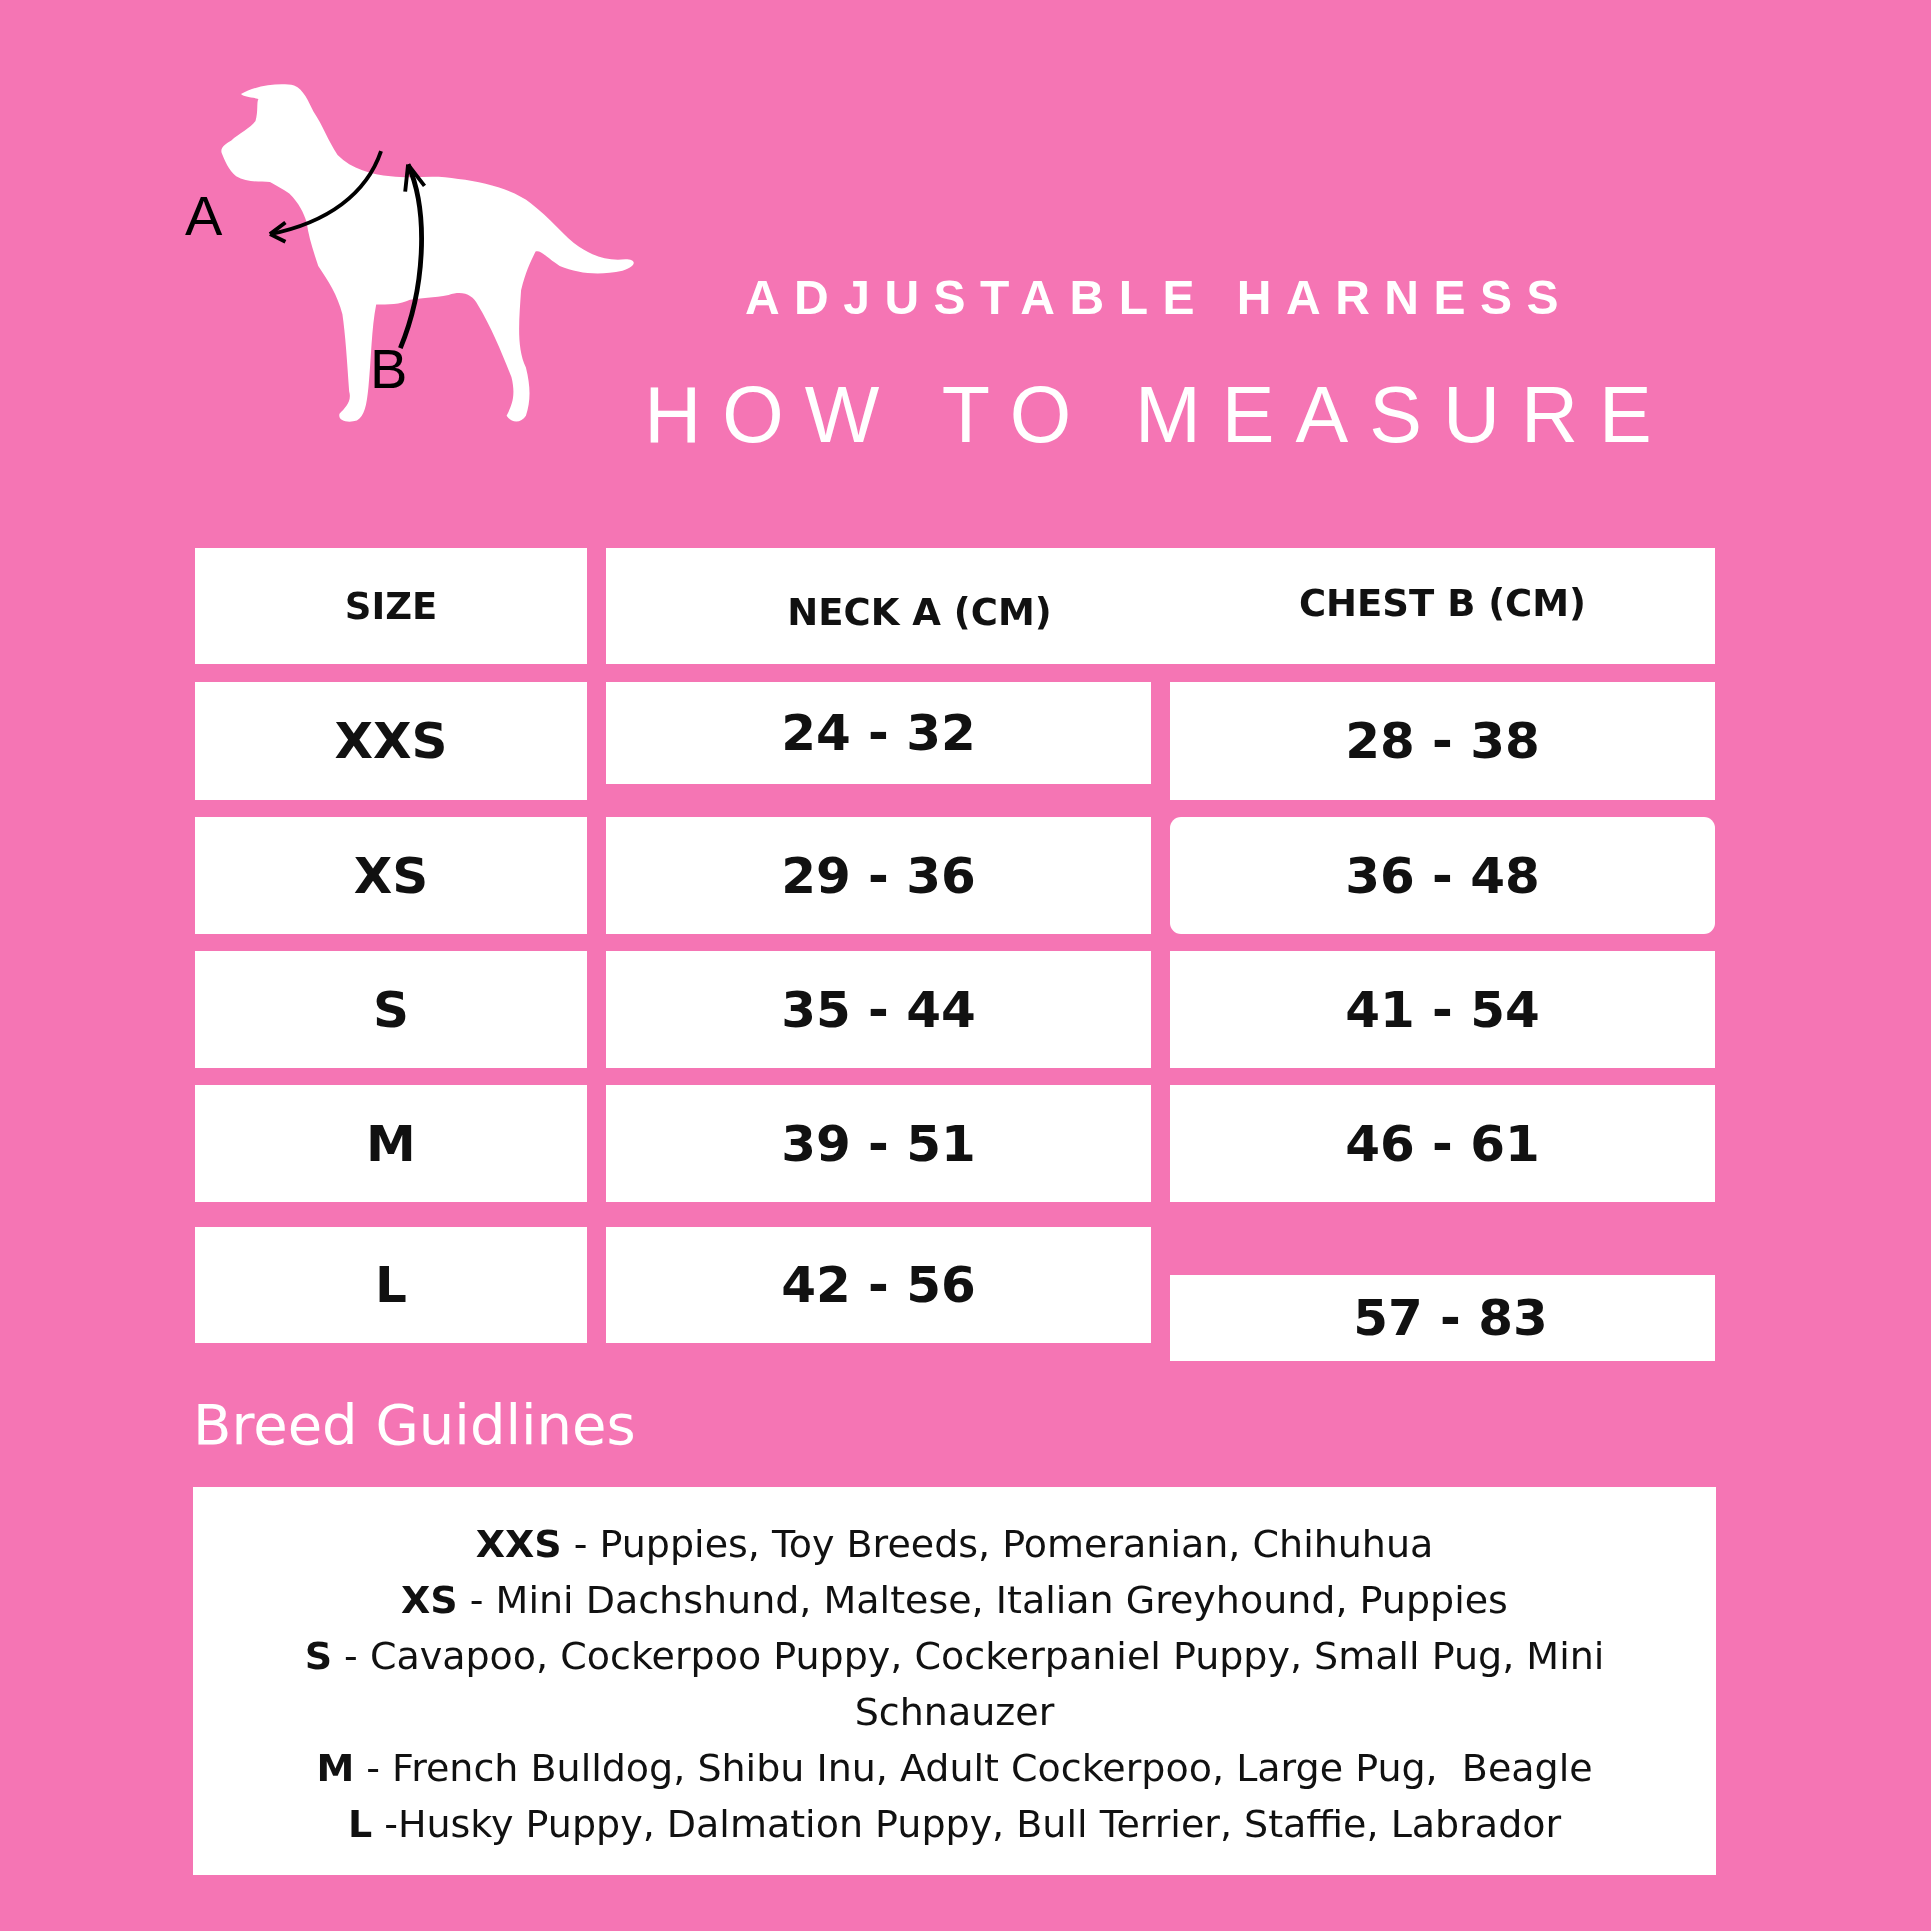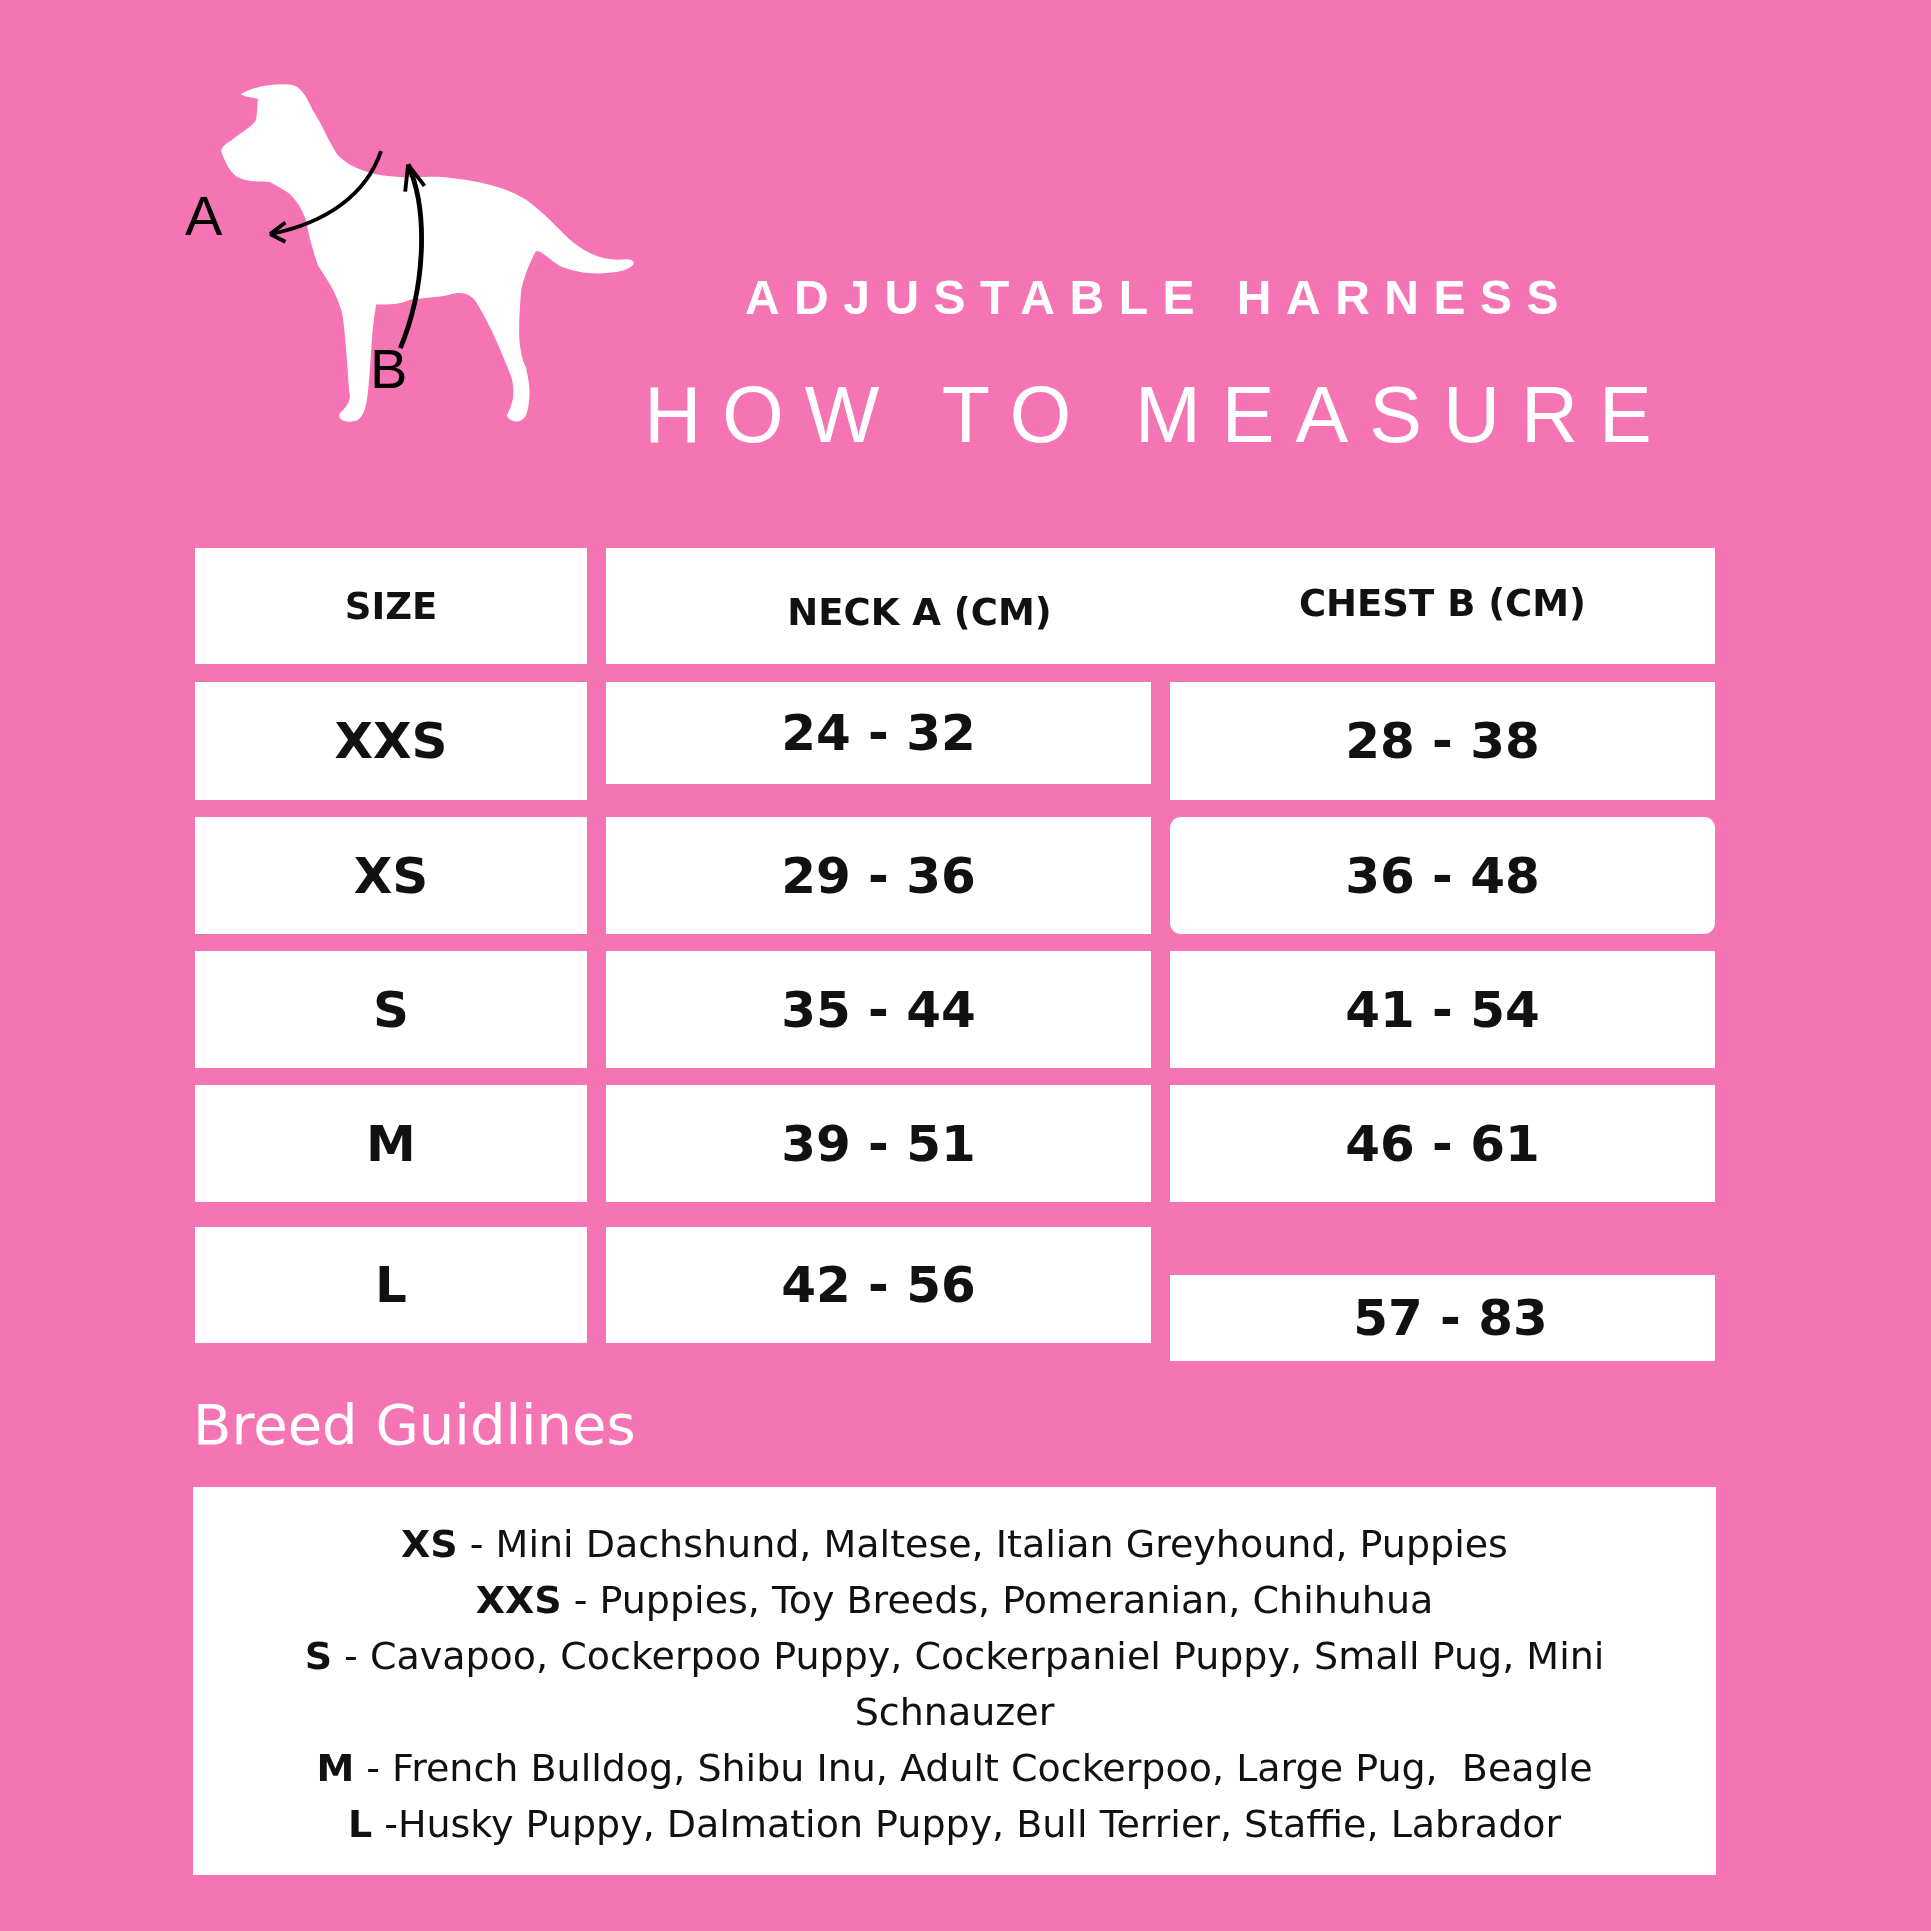--- a/index.html
+++ b/index.html
@@ -83,19 +83,19 @@
 <div class="cell val" style="left:195px; top:1085px; width:392px; height:117px;">M</div>
 <div class="cell val" style="left:606px; top:1085px; width:545px; height:117px;">39 - 51</div>
 <div class="cell val" style="left:1170px; top:1085px; width:545px; height:117px;">46 - 61</div>
 
 <div class="cell val" style="left:195px; top:1227px; width:392px; height:116px;">L</div>
 <div class="cell val" style="left:606px; top:1227px; width:545px; height:116px;">42 - 56</div>
 <div class="cell val" style="left:1170px; top:1227px; width:545px; height:86px; padding-left:16px;margin-top:48px;">57 - 83</div>
 
 <div class="breed-title">Breed Guidlines</div>
 <div class="breed-box">
+  <div class="breed-line"><b>XXS</b><span> - </span><span>Puppies, Toy Breeds, Pomeranian, Chihuhua</span></div>
   <div class="breed-line"><b>XS</b><span> - </span><span>Mini Dachshund, Maltese, Italian Greyhound, Puppies</span></div>
-  <div class="breed-line"><b>XXS</b><span> - </span><span>Puppies, Toy Breeds, Pomeranian, Chihuhua</span></div>
   <div class="breed-line" style="padding:0 58px;"><b>S</b><span> - </span><span>Cavapoo, Cockerpoo Puppy, Cockerpaniel Puppy, Small Pug, Mini Schnauzer</span></div>
   <div class="breed-line"><b>M</b><span> - </span><span style="white-space:pre;">French Bulldog, Shibu Inu, Adult Cockerpoo, Large Pug,  Beagle</span></div>
   <div class="breed-line"><b>L</b><span> -</span><span>Husky Puppy, Dalmation Puppy, Bull Terrier, Staffie, Labrador</span></div>
 </div>
 
 
 </body></html>

